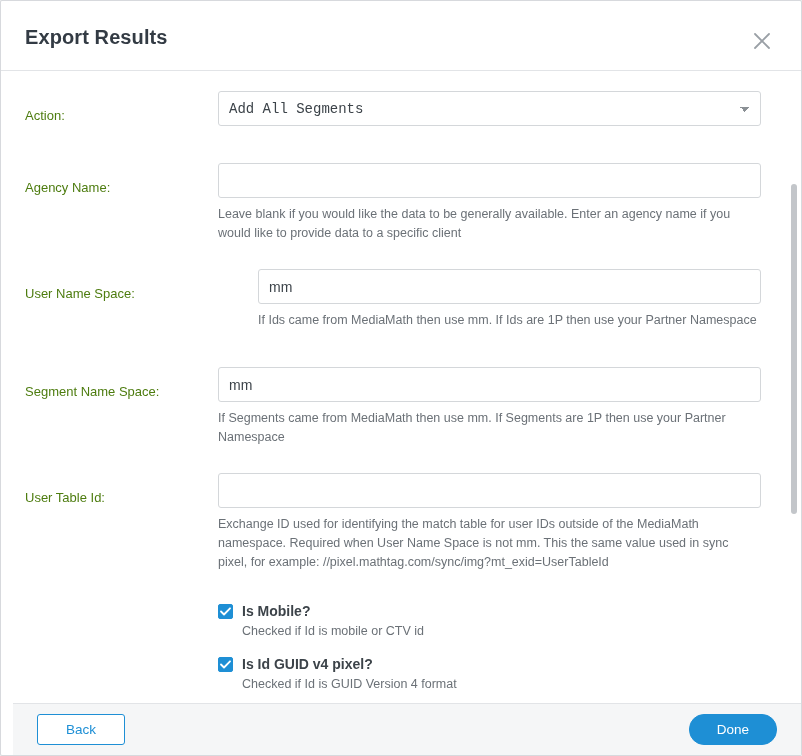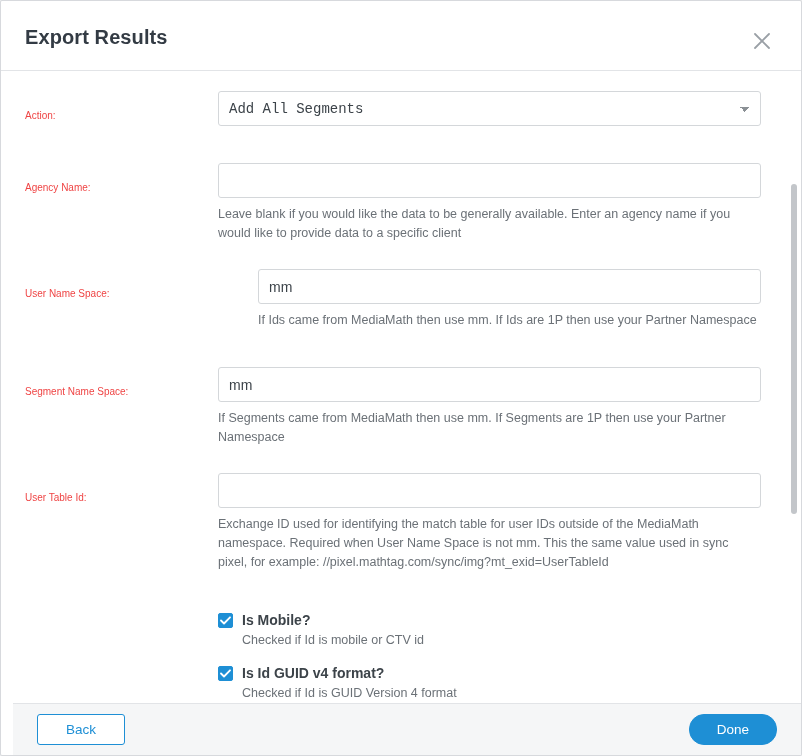--- a/index.html
+++ b/index.html
@@ -55,22 +55,22 @@
     box-sizing: border-box;
   }
   .form-row {
     display: flex;
     align-items: flex-start;
     padding: 0 40px 0 24px;
   }
   .form-label {
     width: 193px;
     flex: 0 0 193px;
-    font-size: 10px;
-    color: #ef4444;
+    font-size: 13px;
+    color: #4d7c0f;
     padding-top: 16px;
     line-height: 17px;
   }
   .form-control {
     flex: 1 1 auto;
     max-width: 545px;
   }
   .field-gap-1 { margin-top: 16px; }
 
   select.input, input.input {
@@ -248,40 +248,40 @@
     </div>
 
     <div class="form-row" style="margin-top:26px;">
       <div class="form-label">User Table Id:</div>
       <div class="form-control">
         <input class="input" type="text" value="" style="">
         <div class="helper-text">Exchange ID used for identifying the match table for user IDs outside of the MediaMath namespace. Required when User Name Space is not mm. This the same value used in sync pixel, for example: //pixel.mathtag.com/sync/img?mt_exid=UserTableId</div>
       </div>
     </div>
 
-    <div class="checkbox-block" style="margin-top:40px;">
+    <div class="checkbox-block" style="margin-top:31px;">
       <div class="checkbox-row">
         <span class="cbox">
           <svg width="11" height="9" viewBox="0 0 11 9" aria-hidden="true">
             <polyline points="1,4.5 4,7.5 10,1.3" fill="none" stroke="#ffffff" stroke-width="1.8" stroke-linecap="round" stroke-linejoin="round"></polyline>
           </svg>
         </span>
         <span class="cbox-label">Is Mobile?</span>
       </div>
       <div class="cbox-help">Checked if Id is mobile or CTV id</div>
     </div>
 
     <div class="checkbox-block">
       <div class="checkbox-row">
         <span class="cbox">
           <svg width="11" height="9" viewBox="0 0 11 9" aria-hidden="true">
             <polyline points="1,4.5 4,7.5 10,1.3" fill="none" stroke="#ffffff" stroke-width="1.8" stroke-linecap="round" stroke-linejoin="round"></polyline>
           </svg>
         </span>
-        <span class="cbox-label">Is Id GUID v4 format?</span>
+        <span class="cbox-label">Is Id GUID v4 pixel?</span>
       </div>
       <div class="cbox-help">Checked if Id is GUID Version 4 format</div>
     </div>
 
     <div class="checkbox-block">
       <div class="checkbox-row">
         <span class="cbox">
           <svg width="11" height="9" viewBox="0 0 11 9" aria-hidden="true">
             <polyline points="1,4.5 4,7.5 10,1.3" fill="none" stroke="#ffffff" stroke-width="1.8" stroke-linecap="round" stroke-linejoin="round"></polyline>
           </svg>

